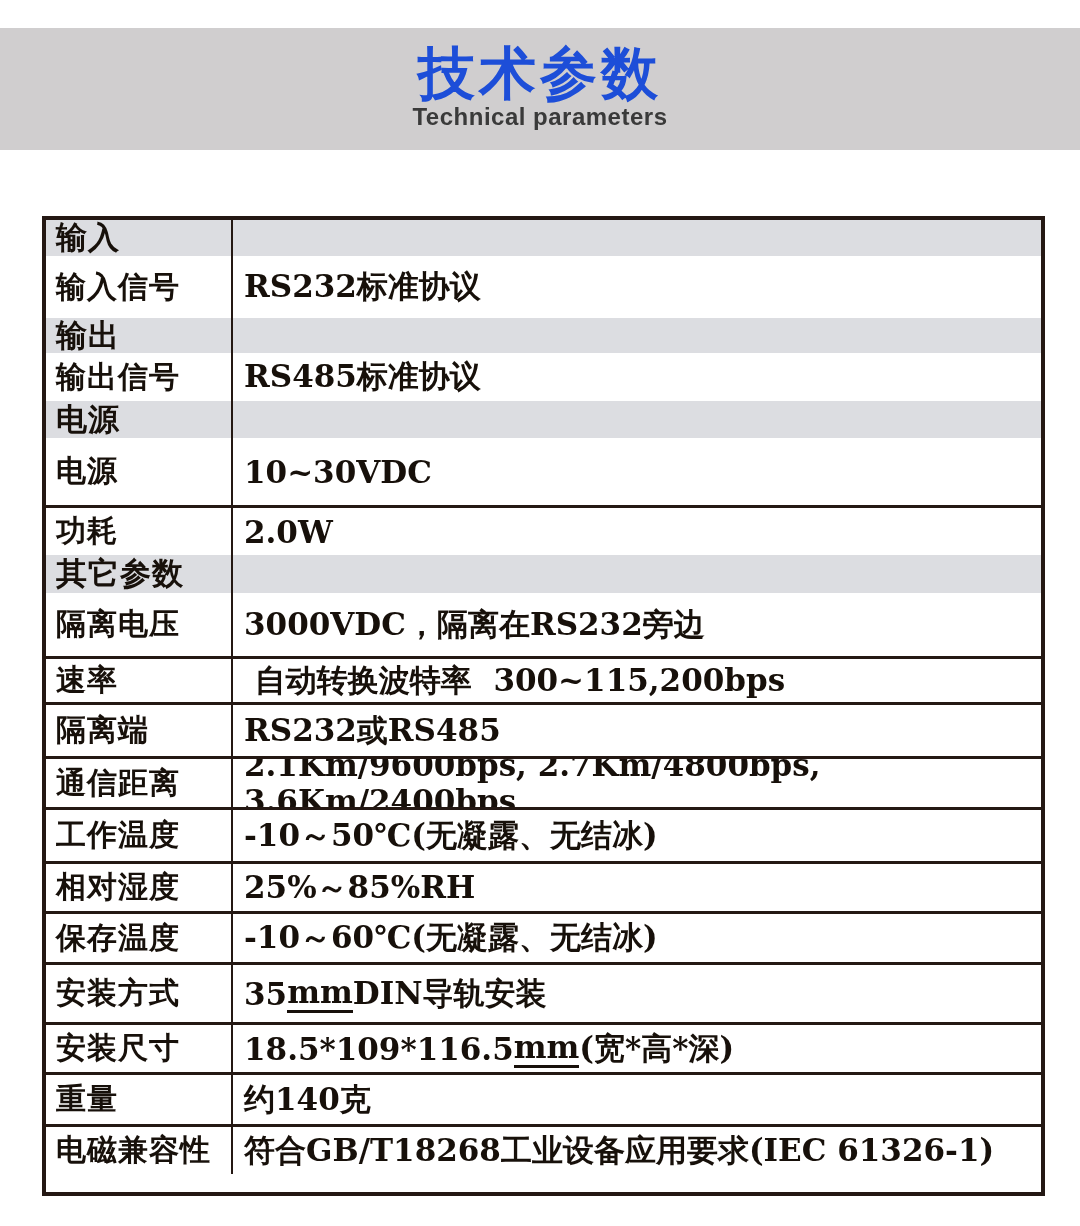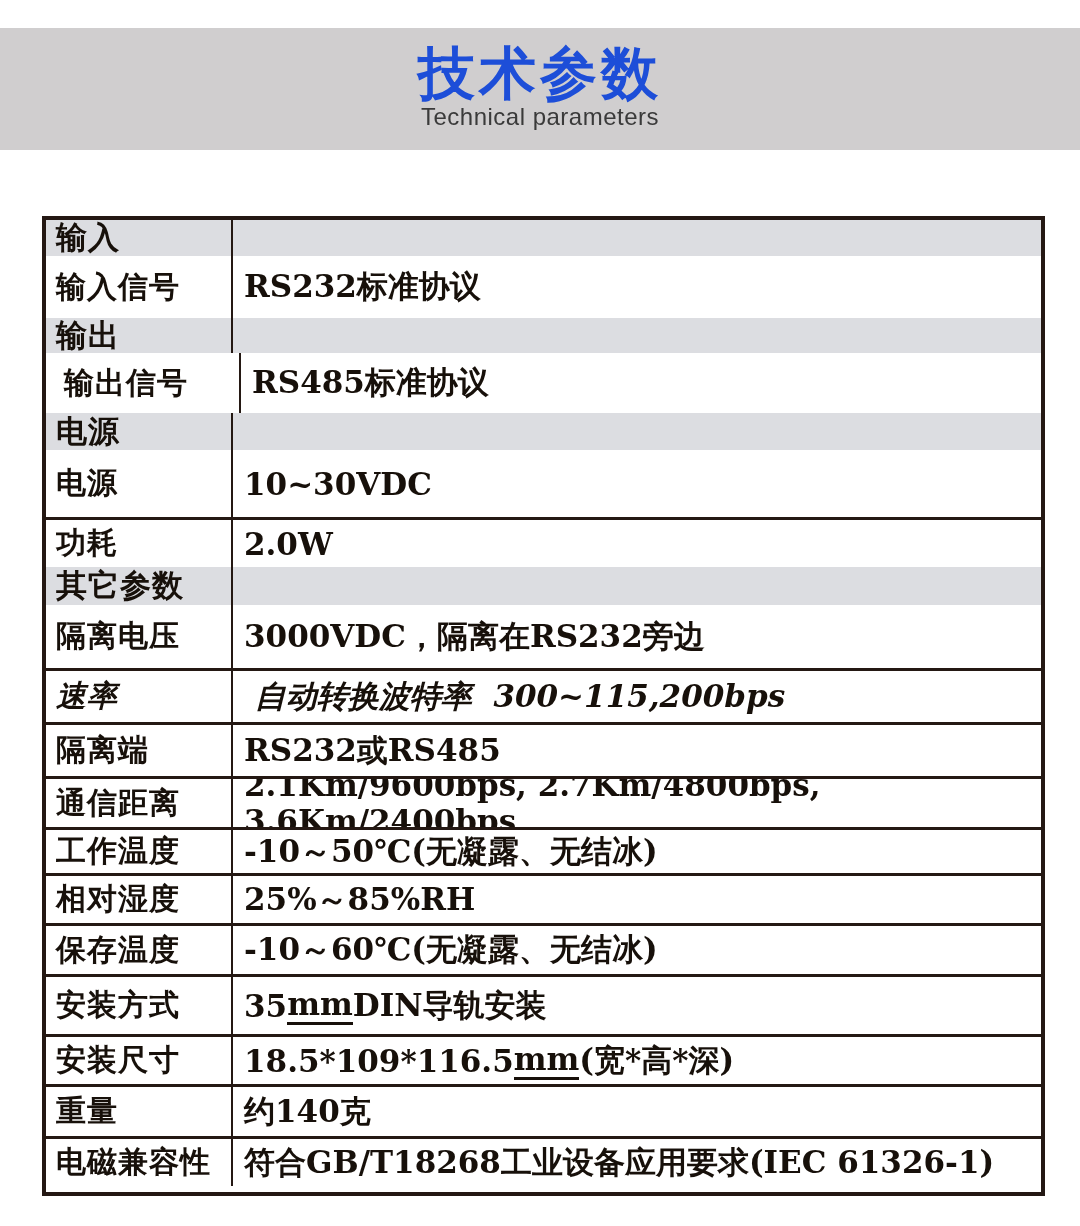--- a/index.html
+++ b/index.html
@@ -21,21 +21,21 @@
     background:var(--header-band);text-align:center;
   }
   .page-title{
     margin-top:14px;
     font-family:"DejaVu Sans","Liberation Sans",sans-serif;
     font-weight:900;font-size:57px;line-height:62px;letter-spacing:4px;
     color:#1d4ed8;
   }
   .page-subtitle{
     font-family:"Liberation Sans","DejaVu Sans",sans-serif;
-    font-size:24px;line-height:26px;color:var(--subtitle);letter-spacing:0.5px;
+    font-size:24px;line-height:26px;color:var(--subtitle);letter-spacing:0.5px;font-weight:bold;
   }
   
   .spec-table{
     position:absolute;left:42px;top:216px;width:1003px;height:980px;
     border:4px solid var(--border);
     display:flex;flex-direction:column;background:#ffffff;
   }
   .row{display:flex;width:100%;}
   .row.section{background:var(--section-band);}
   .row.sep{border-top:3px solid var(--border);}
@@ -65,21 +65,21 @@
       <div class="cell value"></div>
     </div>
     <div class="row data" style="height: 62px;">
       <div class="cell label">输入信号</div>
       <div class="cell value">RS232标准协议</div>
     </div>
     <div class="row section" style="height: 35px;">
       <div class="cell label">输出</div>
       <div class="cell value"></div>
     </div>
-    <div class="row data" style="height: 60px; padding-left: 8px;">
+    <div class="row data" style="height: 48px;">
       <div class="cell label">输出信号</div>
       <div class="cell value">RS485标准协议</div>
     </div>
     <div class="row section" style="height: 37px;">
       <div class="cell label">电源</div>
       <div class="cell value"></div>
     </div>
     <div class="row data" style="height: 67px;">
       <div class="cell label">电源</div>
       <div class="cell value">10~30VDC</div>
@@ -89,33 +89,33 @@
       <div class="cell value">2.0W</div>
     </div>
     <div class="row section" style="height: 38px;">
       <div class="cell label">其它参数</div>
       <div class="cell value"></div>
     </div>
     <div class="row data" style="height: 63px;">
       <div class="cell label">隔离电压</div>
       <div class="cell value">3000VDC，隔离在RS232旁边</div>
     </div>
-    <div class="row data sep" style="height: 54px; font-style: italic;">
+    <div class="row data sep" style="height: 46px;">
       <div class="cell label">速率</div>
       <div class="cell value"> 自动转换波特率  300~115,200bps</div>
     </div>
     <div class="row data sep" style="height: 54px;">
       <div class="cell label">隔离端</div>
       <div class="cell value">RS232或RS485</div>
     </div>
     <div class="row data sep" style="height: 51px;">
       <div class="cell label">通信距离</div>
       <div class="cell value">2.1Km/9600bps, 2.7Km/4800bps, 3.6Km/2400bps</div>
     </div>
-    <div class="row data sep" style="height: 46px;">
+    <div class="row data sep" style="height: 54px;">
       <div class="cell label">工作温度</div>
       <div class="cell value">-10～50℃(无凝露、无结冰)</div>
     </div>
     <div class="row data sep" style="height: 50px;">
       <div class="cell label">相对湿度</div>
       <div class="cell value">25%～85%RH</div>
     </div>
     <div class="row data sep" style="height: 51px;">
       <div class="cell label">保存温度</div>
       <div class="cell value">-10～60℃(无凝露、无结冰)</div>

